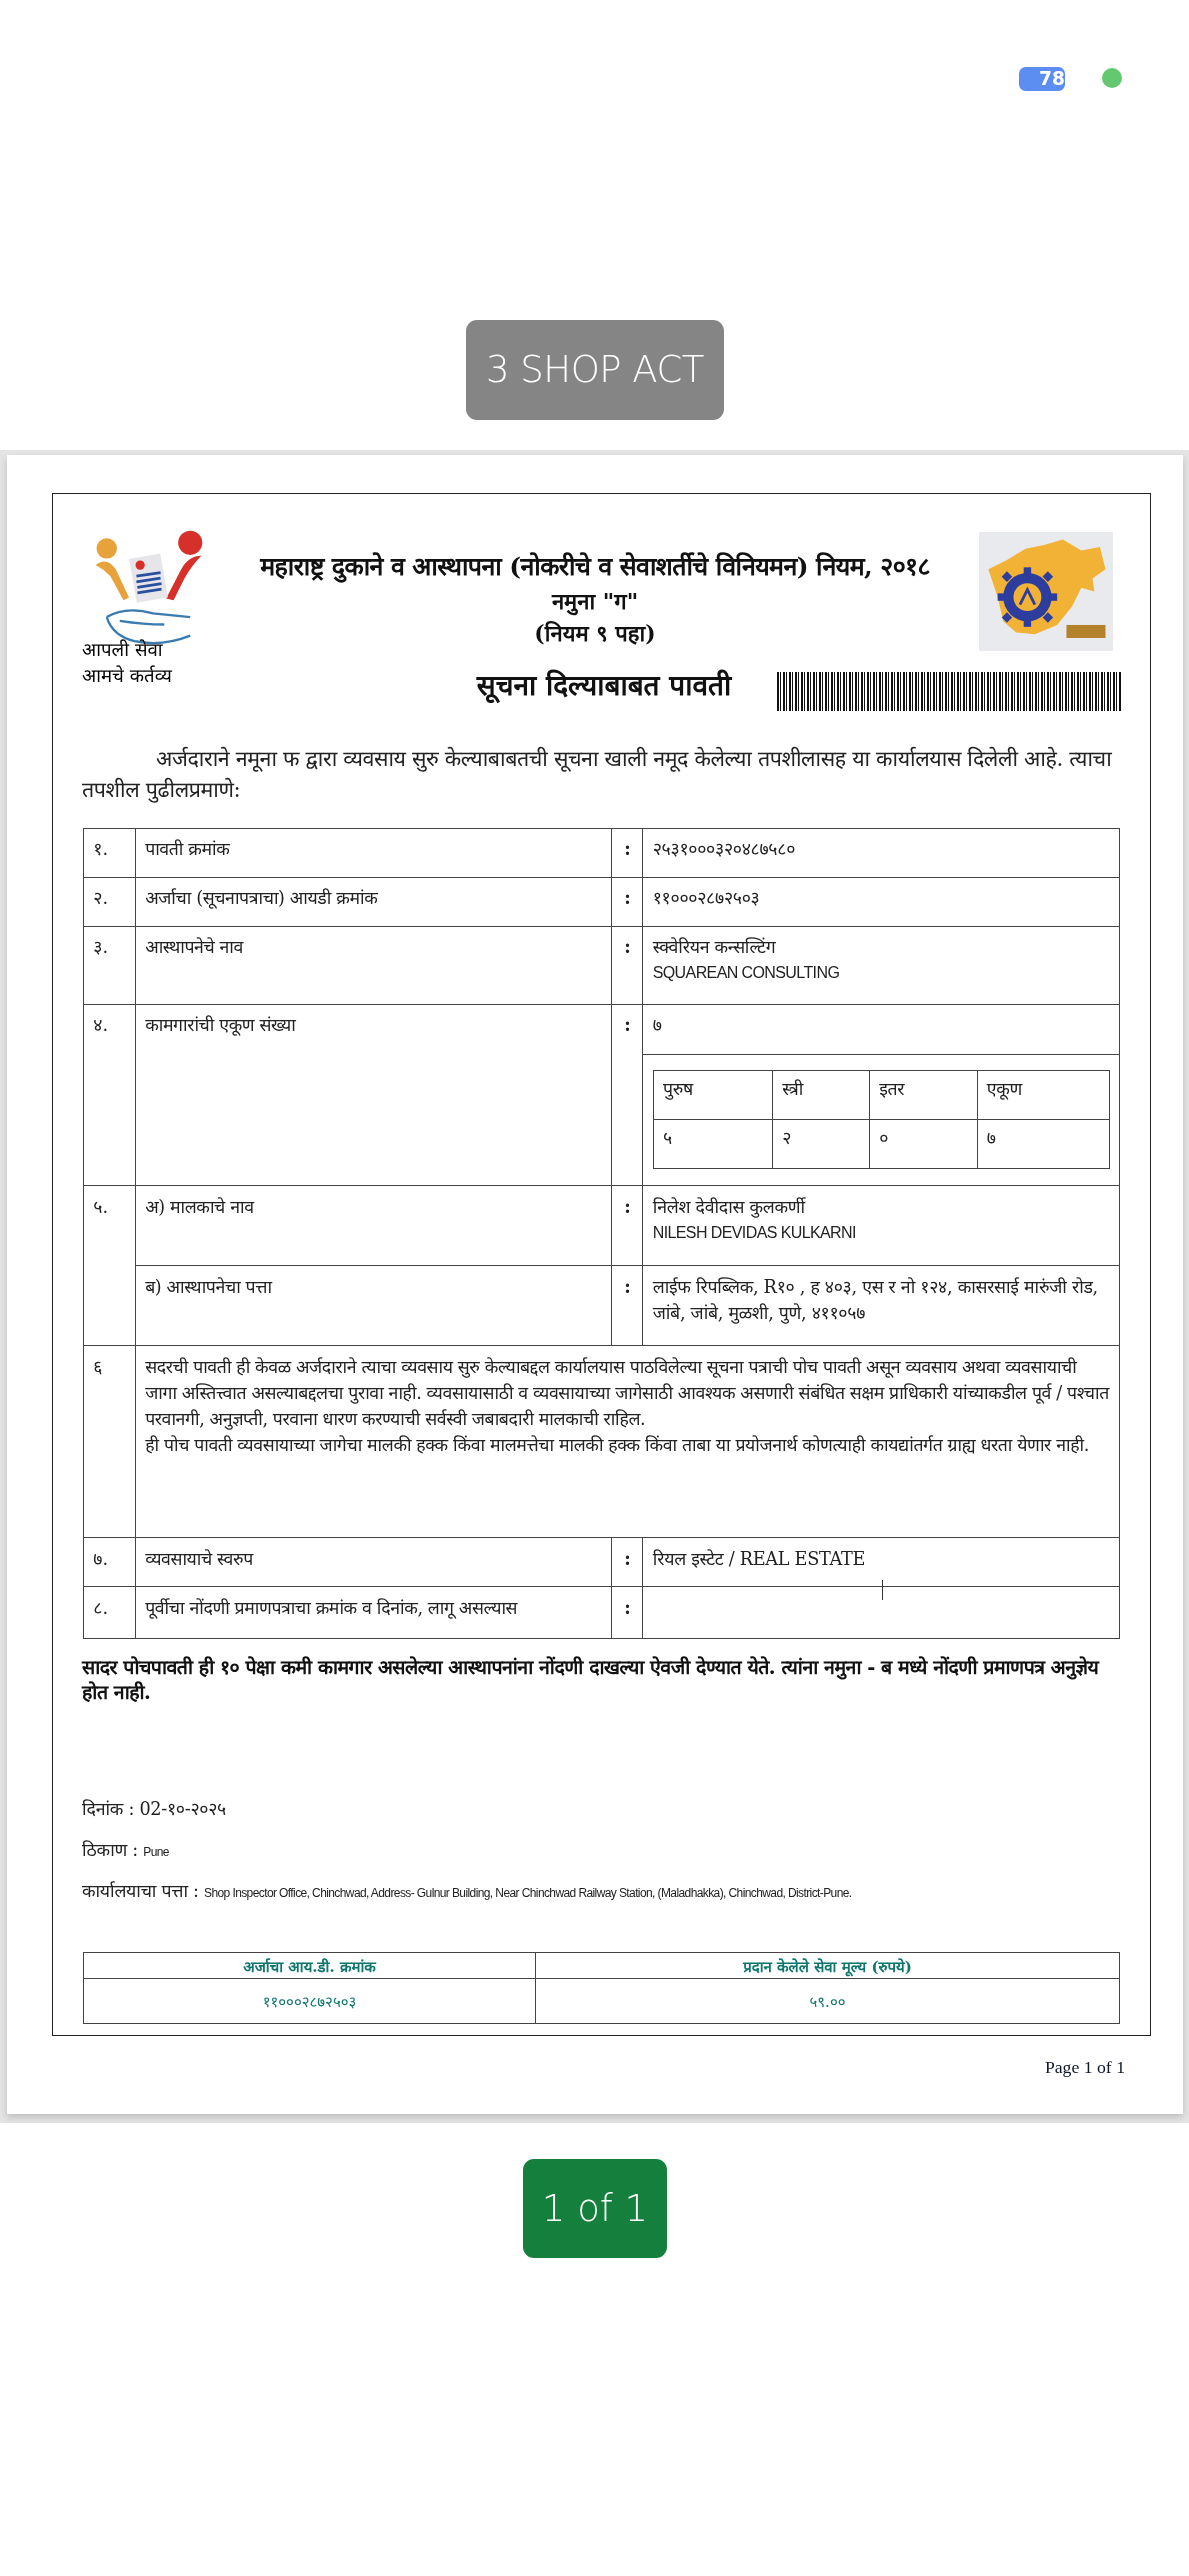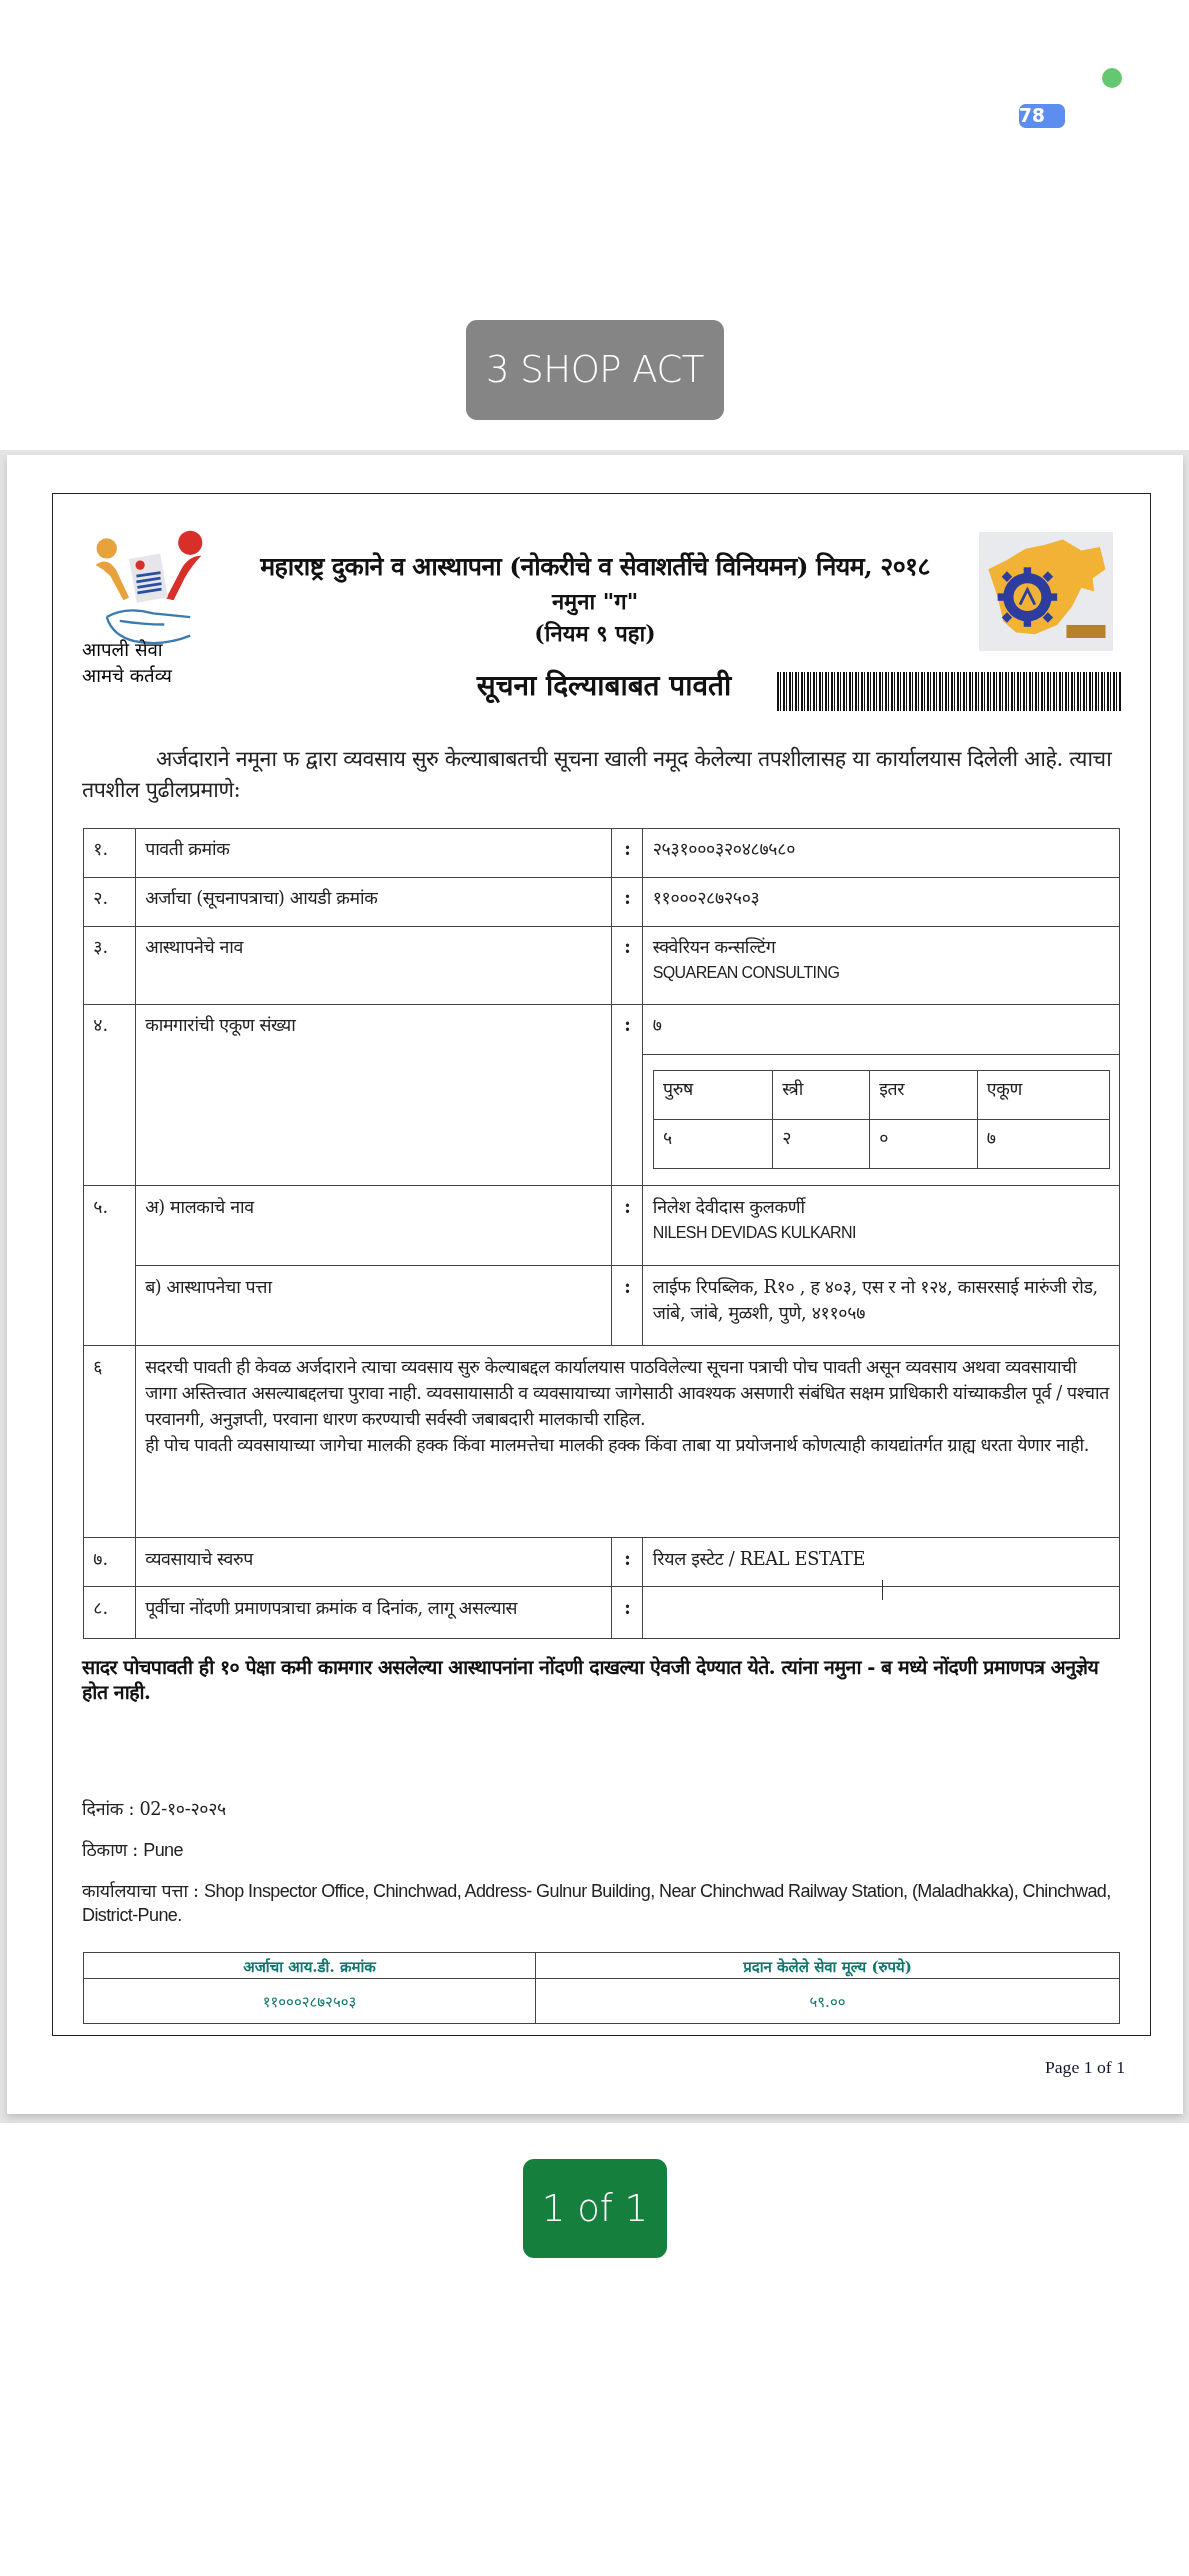--- a/index.html
+++ b/index.html
@@ -2,21 +2,21 @@
 <html style="font-size:15px"><head>
 <meta charset="utf-8">
 <style>
   * { box-sizing: border-box; margin: 0; padding: 0; }
   html, body { width: 1189px; height: 2576px; background: #ffffff; overflow: hidden; }
   body { position: relative; font-family: "Liberation Sans", sans-serif; color: #111; }
 
   .status-badge {
     position: absolute; left: 1019px; top: 67px; width: 46px; height: 24px;
     background: #5b8ef0; color: #fff; border-radius: 6.5px;
-    font: bold 18.6px/24px "DejaVu Sans", sans-serif; text-align: left; margin-top: 37px;
+    font: bold 18.6px/24px "DejaVu Sans", sans-serif; text-align: right;
   }
   .status-dot {
     position: absolute; left: 1102px; top: 68px; width: 20.4px; height: 20.4px;
     border-radius: 50%; background: #63c86f;
   }
 
   .doc-title-chip {
     position: absolute; left: 466px; top: 320px; width: 258px; height: 100px;
     background: #858585; color: #fff; border-radius: 11px;
     font: 300 37px/100px "DejaVu Sans", sans-serif; text-align: center; letter-spacing: -0.5px;
@@ -87,21 +87,21 @@
   .val-split .top { padding: 7.4px 9.3px; height: 50px; border-bottom: 1.9px solid #444; }
   .val-split .bottom { padding: 11px 9.3px 13px 9.3px; }
 
   .cursor-mark { position: absolute; left: 882px; top: 1580px; width: 0.9px; height: 20.4px; background: #333; }
 
   .note {
     position: absolute; left: 82px; top: 1655px; width: 1041px;
     font: bold 19.5px/25px "DejaVu Serif", serif; color: #111; letter-spacing: -0.5px;
   }
   .meta-line { position: absolute; left: 82px; font: 17.7px/24px "DejaVu Serif", serif; color: #222; letter-spacing: -0.3px; }
-  .meta-line .en { font-size: 18px; }
+  .meta-line .en { font-size: 12px; }
   .m-date { top: 1797px; }
   .m-place { top: 1838px; }
   .m-office { top: 1879px; width: 1041px; line-height: 24px; }
 
   table.fee {
     position: absolute; left: 83px; top: 1952px; width: 1037px;
     border-collapse: collapse; font-family: "DejaVu Serif", serif; color: #0f766e;
   }
   table.fee td { border: 1.9px solid #444; text-align: center; }
   table.fee .th { height: 26px; font-weight: bold; font-size: 15px; }

